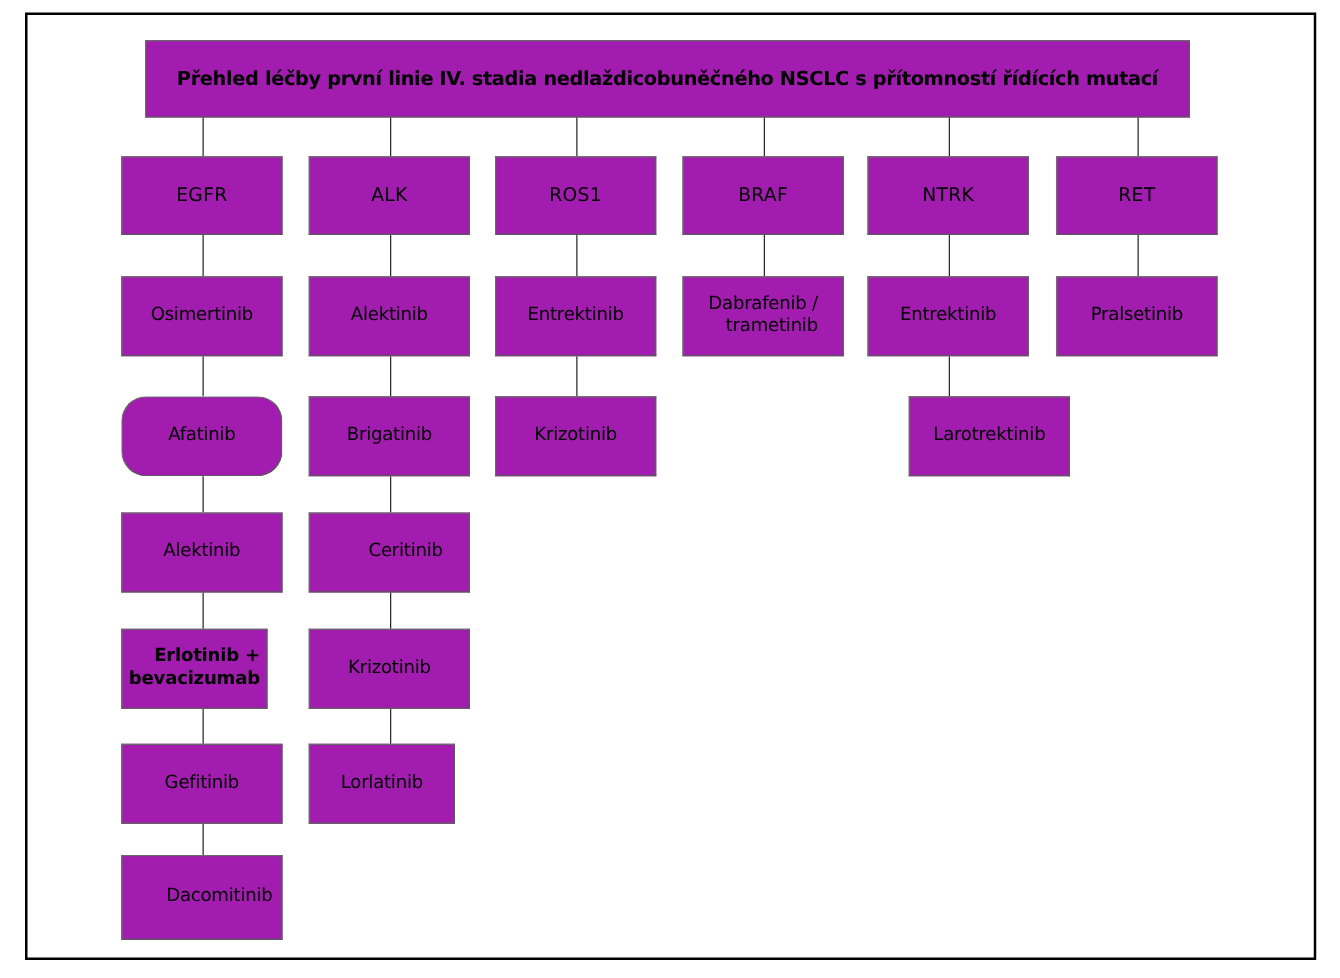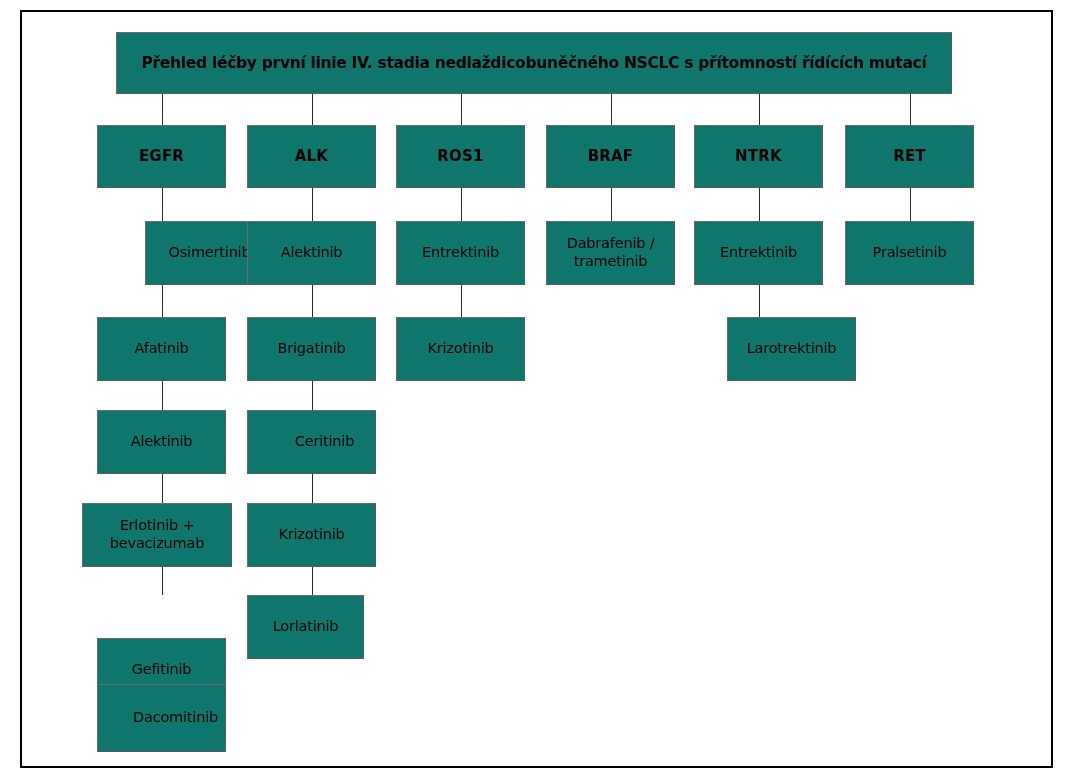--- a/index.html
+++ b/index.html
@@ -23,41 +23,41 @@
     top: 10px;
     width: 1033px;
     height: 758px;
     border: 2px solid #000000;
     box-sizing: border-box;
     background: #ffffff;
   }
   .node {
     position: absolute;
     box-sizing: border-box;
-    background: #0f766e;
+    background: #a21caf;
     border: 1.5px solid #5a5a5a;
     border-top-color: #6a6a6a;
     border-left-color: #6a6a6a;
     display: flex;
     align-items: center;
     justify-content: center;
-    text-align: center;
+    text-align: right;
     color: #000000;
     line-height: 1.22;
     font-family: "DejaVu Sans", sans-serif;
     letter-spacing: -0.2px;
     padding: 2px 4px;
   }
   .node.title {
     font-weight: bold;
     font-size: 15.5px;
     letter-spacing: -0.3px;
   }
   .node.header {
-    font-weight: bold;
+    font-weight: normal;
     font-size: 15px;
     letter-spacing: 0.2px;
   }
   .node.drug {
     font-weight: normal;
     font-size: 14.5px;
   }
   .connector {
     position: absolute;
     width: 0;
@@ -94,25 +94,25 @@
         <div class="connector" style="left: 588.5px; top: 82px; height: 31px;"></div>
         <div class="connector" style="left: 588.5px; top: 176px; height: 33px;"></div>
         <div class="connector" style="left: 736.5px; top: 82px; height: 31px;"></div>
         <div class="connector" style="left: 736.5px; top: 176px; height: 33px;"></div>
         <div class="connector" style="left: 736.5px; top: 273px; height: 32px;"></div>
         <div class="connector" style="left: 887.5px; top: 82px; height: 31px;"></div>
         <div class="connector" style="left: 887.5px; top: 176px; height: 33px;"></div>
       </div>
     <div id="node-layer">
         <div class="node header" style="left: 75px; top: 113px; width: 129px; height: 63px;">EGFR</div>
-        <div class="node drug" style="left: 75px; top: 209px; width: 129px; height: 64px; margin-left: 48px;">Osimertinib</div>
-        <div class="node drug" style="left: 75px; top: 305px; width: 129px; height: 64px;">Afatinib</div>
+        <div class="node drug" style="left: 75px; top: 209px; width: 129px; height: 64px;">Osimertinib</div>
+        <div class="node drug" style="left: 75px; top: 305px; width: 129px; height: 64px; border-radius: 20px;">Afatinib</div>
         <div class="node drug" style="left: 75px; top: 398px; width: 129px; height: 64px;">Alektinib</div>
-        <div class="node drug" style="left: 60px; top: 491px; width: 150px; height: 64px;">Erlotinib +<br>bevacizumab</div>
-        <div class="node drug" style="left: 75px; top: 583px; width: 129px; height: 64px; margin-top: 43px;">Gefitinib</div>
+        <div class="node drug" style="left: 75px; top: 491px; width: 117px; height: 64px; font-weight: bold;">Erlotinib +<br>bevacizumab</div>
+        <div class="node drug" style="left: 75px; top: 583px; width: 129px; height: 64px;">Gefitinib</div>
         <div class="node drug" style="left: 75px; top: 672px; width: 129px; height: 68px; padding-left: 32px;">Dacomitinib</div>
         <div class="node header" style="left: 225px; top: 113px; width: 129px; height: 63px;">ALK</div>
         <div class="node drug" style="left: 225px; top: 209px; width: 129px; height: 64px;">Alektinib</div>
         <div class="node drug" style="left: 225px; top: 305px; width: 129px; height: 64px;">Brigatinib</div>
         <div class="node drug" style="left: 225px; top: 398px; width: 129px; height: 64px; padding-left: 30px;">Ceritinib</div>
         <div class="node drug" style="left: 225px; top: 491px; width: 129px; height: 64px;">Krizotinib</div>
         <div class="node drug" style="left: 225px; top: 583px; width: 117px; height: 64px;">Lorlatinib</div>
         <div class="node header" style="left: 374px; top: 113px; width: 129px; height: 63px;">ROS1</div>
         <div class="node drug" style="left: 374px; top: 209px; width: 129px; height: 64px;">Entrektinib</div>
         <div class="node drug" style="left: 374px; top: 305px; width: 129px; height: 64px;">Krizotinib</div>

